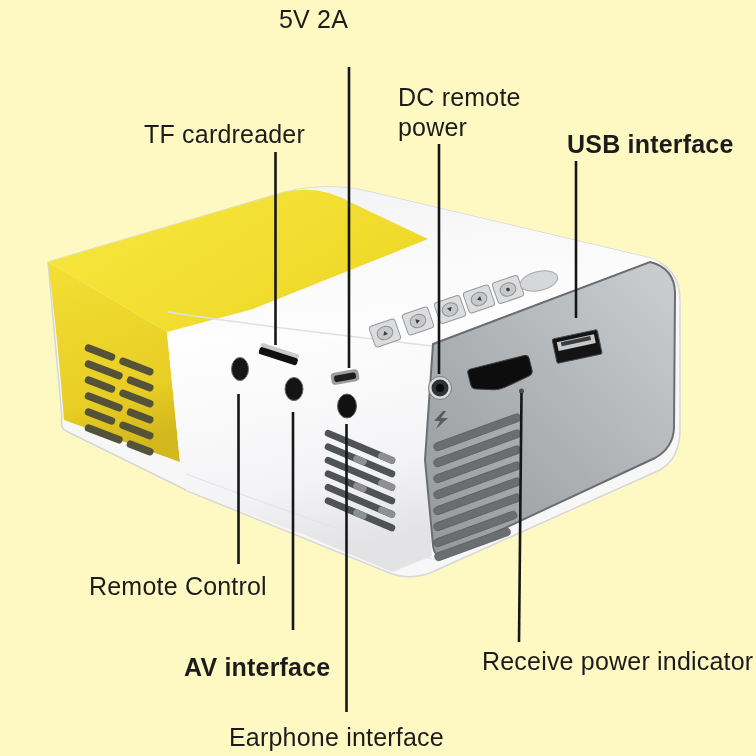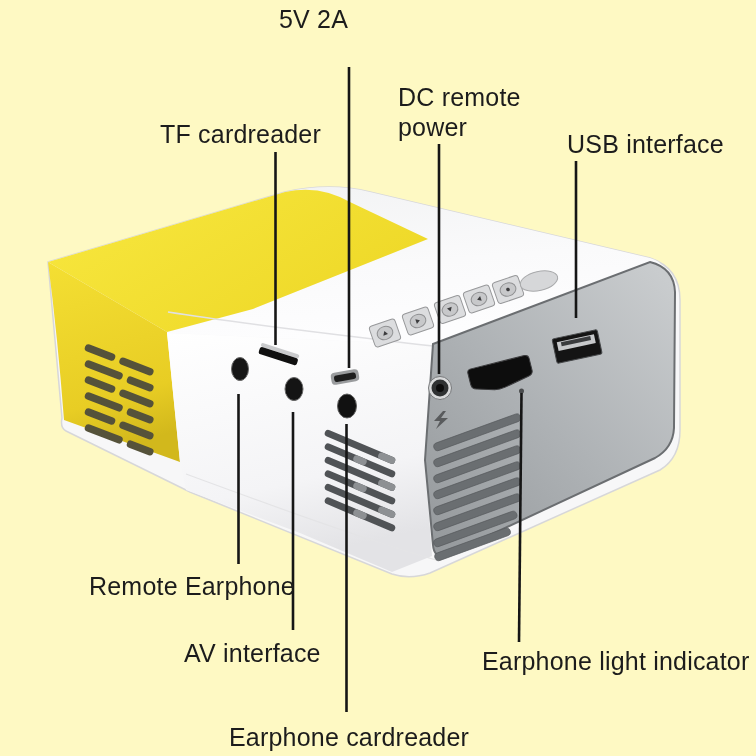--- a/index.html
+++ b/index.html
@@ -223,27 +223,27 @@
 
 <div class="label" style="left:279px;top:4px;">
   <span>5V 2A</span>
 </div>
 
 <div class="label" style="left:398px;top:82px;">
   <span>DC remote</span>
   <span>power</span>
 </div>
 
-<div class="label" style="left:160px;top:119px;">TF cardreader</div>
-
-<div class="label" style="left:567px;top:129px;">USB interface</div>
-
-<div class="label" style="left:89px;top:571px;">Remote Earphone</div>
-
-<div class="label" style="left:184px;top:638px;">AV interface</div>
-
-<div class="label" style="left:229px;top:722px;">Earphone cardreader</div>
+<div class="label" style="left:144px;top:119px;">TF cardreader</div>
+
+<div class="label" style="left:567px;top:129px;font-weight:bold;">USB interface</div>
+
+<div class="label" style="left:89px;top:571px;">Remote Control</div>
+
+<div class="label" style="left:184px;top:652px;font-weight:bold;">AV interface</div>
+
+<div class="label" style="left:229px;top:722px;">Earphone interface</div>
 
 <div class="label" style="left:482px;top:646px;">
-  <span>Earphone light indicator</span>
+  <span>Receive power indicator</span>
 </div>
 
 </div>
 
 </body></html>

